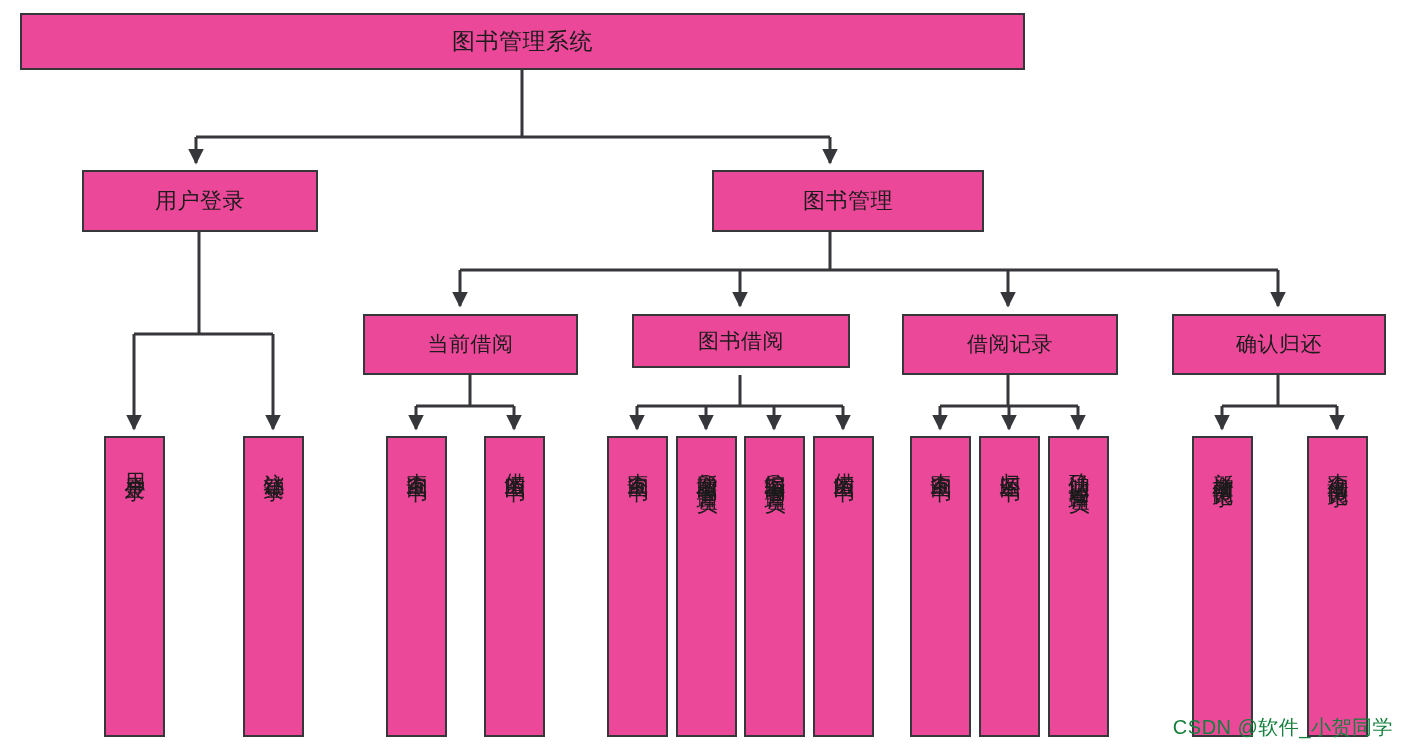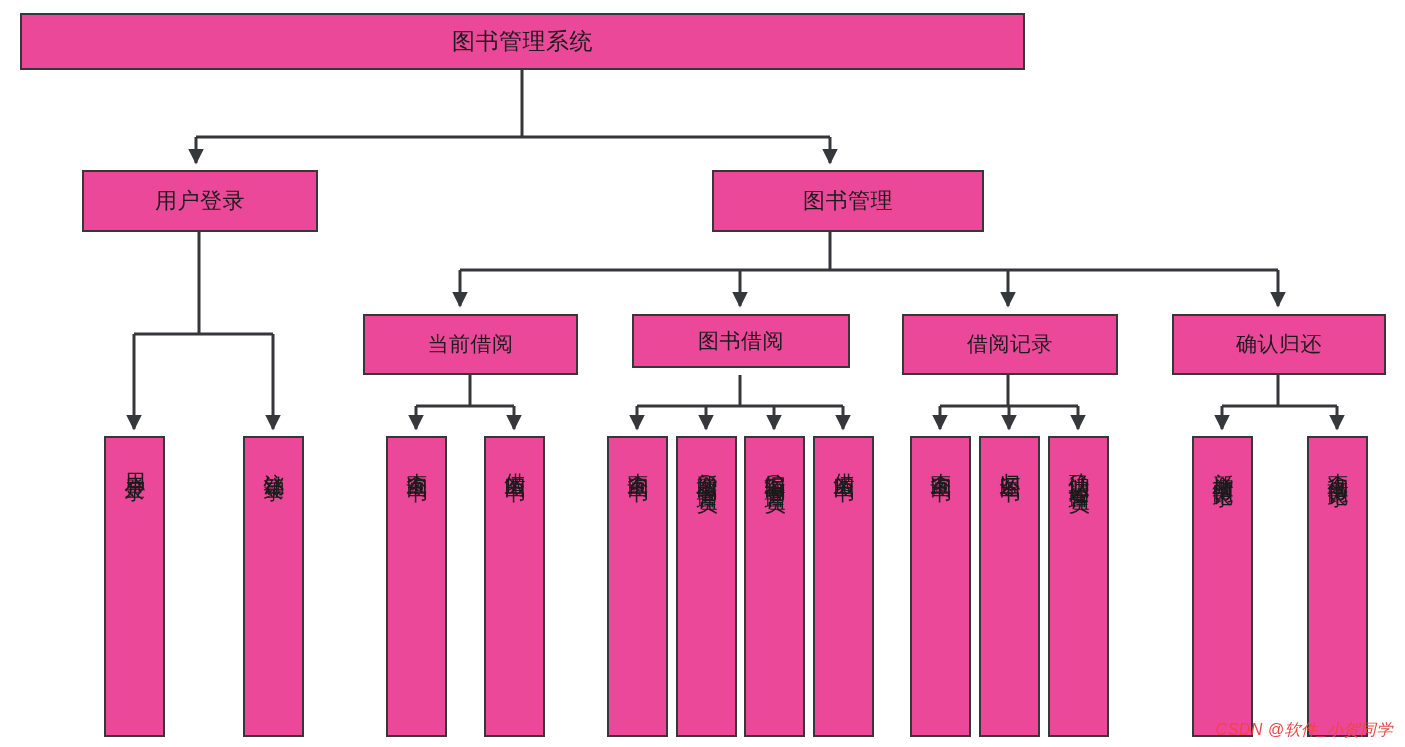--- a/index.html
+++ b/index.html
@@ -55,26 +55,25 @@
     font-size: 21px;
     line-height: 1.18;
     letter-spacing: 3px;
     white-space: nowrap;
     text-align: start;
   }
   .watermark {
     position: absolute;
     right: 12px;
     bottom: 6px;
-    font-size: 16px;
-    color: #ef4444;
+    font-size: 20px;
+    color: #15803d;
     letter-spacing: 0.5px;
     white-space: nowrap;
     user-select: none;
-    font-style: italic;
   }
 </style>
 </head>
 <body>
 
 <div id="stage">
 
   <svg id="diagram-svg" viewBox="0 0 1405 747" xmlns="http://www.w3.org/2000/svg">
     <defs>
       <marker id="arrow" viewBox="0 0 10 10" refX="9" refY="5" markerWidth="5.2" markerHeight="5.2" orient="auto-start-reverse">

